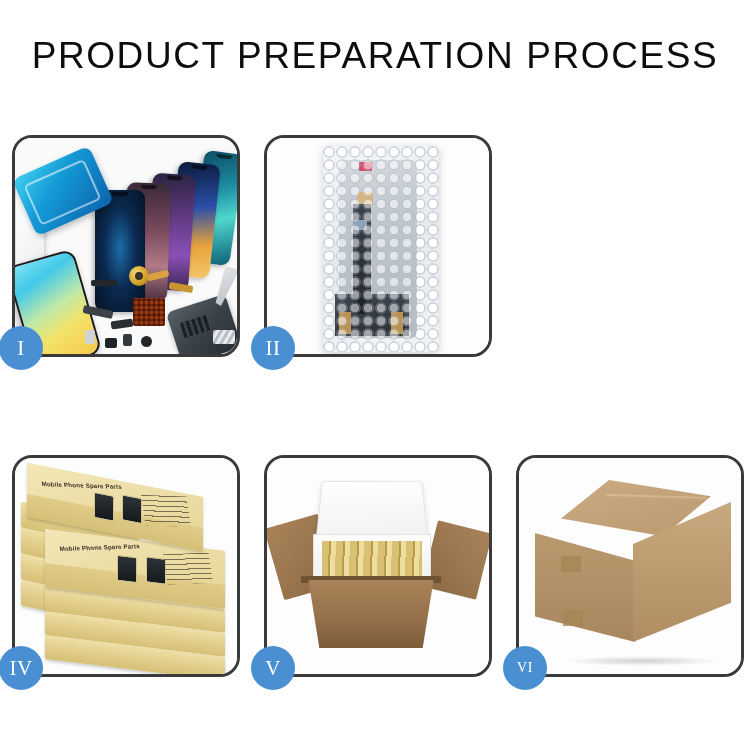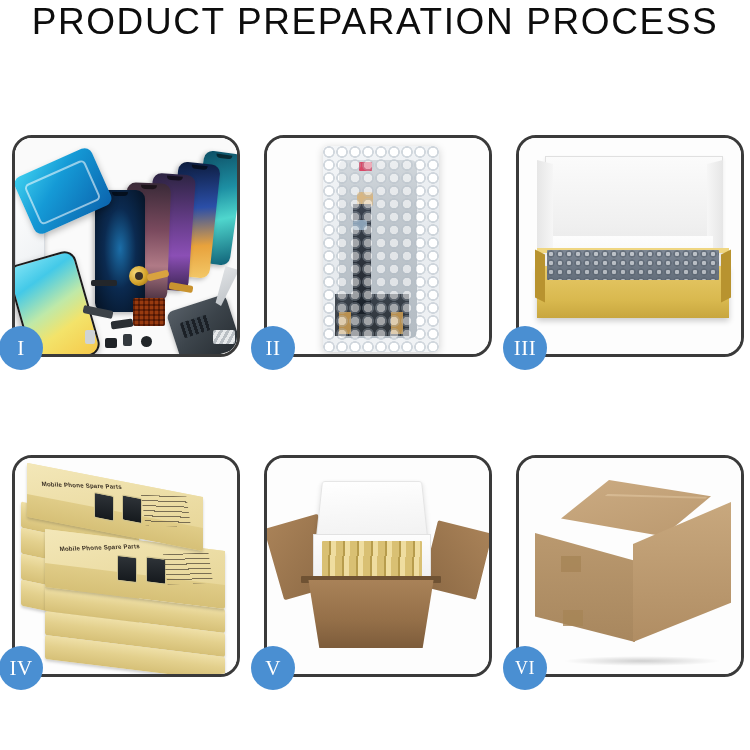--- a/index.html
+++ b/index.html
@@ -12,20 +12,21 @@
     width: 750px;
     height: 750px;
     font-family: "Liberation Sans", sans-serif;
     overflow: hidden;
     position: relative;
   }
 
   
   .header {
     width: 750px;
+    padding-top: 34px;
     text-align: center;
   }
   .title {
     font-family: "Liberation Sans", sans-serif;
     font-size: 37px;
     font-weight: 400;
     color: #0d0d0d;
     letter-spacing: 1.6px;
     line-height: 44px;
     white-space: nowrap;
@@ -83,21 +84,21 @@
     background: #4a8fd2;
     color: #ffffff;
     font-family: "Liberation Serif", serif;
     font-size: 21px;
     line-height: 44px;
     text-align: center;
     letter-spacing: 0.5px;
     z-index: 6;
     user-select: none;
   }
-  .badge.wide { font-size: 18px; font-family: Liberation Serif, serif; }
+  .badge.wide { font-size: 14px; font-family: Liberation Serif, serif; }
 
   
   .scene { position: absolute; left:0; top:0; width:100%; height:100%; }
   .p1-bg { position:absolute; inset:0; background:#fafafa; }
   .fan { position: absolute; left: 78px; top: 12px; width: 150px; height: 130px; }
   .ph {
     position: absolute;
     border-radius: 9px;
     box-shadow: -2px 2px 5px rgba(0,0,0,.28);
     overflow: hidden;
@@ -405,37 +406,20 @@
           <div class="lcd-bot"></div>
           <div class="lcd-bot-l"></div>
           <div class="lcd-bot-r"></div>
           <div class="bubble-overlay"></div>
         </div>
       </div>
     </div>
     <div class="badge">II</div>
   </div>
 
-  <div class="panel r1 c3">
-    <div class="panel-inner">
-      <div class="scene">
-        <div class="p3-lid"></div>
-        <div class="p3-lid-flapL"></div>
-        <div class="p3-lid-flapR"></div>
-        <div class="p3-foam"></div>
-        <div class="p3-tray">
-          <div class="p3-tray-lip"></div>
-          <div class="p3-tray-inner"></div>
-          <div class="p3-tray-sideL"></div>
-          <div class="p3-tray-sideR"></div>
-        </div>
-      </div>
-    </div>
-    <div class="badge">III</div>
-  </div>
 
   <div class="panel r2 c1">
     <div class="panel-inner">
       <div class="scene">
         <div class="stack">
 
           <div class="kbox" style="left:2px;  top:40px;  width:118px; height:26px; transform:skewY(12deg);"></div>
           <div class="kbox" style="left:2px;  top:66px;  width:118px; height:26px; transform:skewY(12deg);"></div>
           <div class="kbox" style="left:2px;  top:92px;  width:118px; height:26px; transform:skewY(12deg);"></div>
           <div class="kbox" style="left:2px;  top:118px; width:118px; height:26px; transform:skewY(12deg);"></div>

